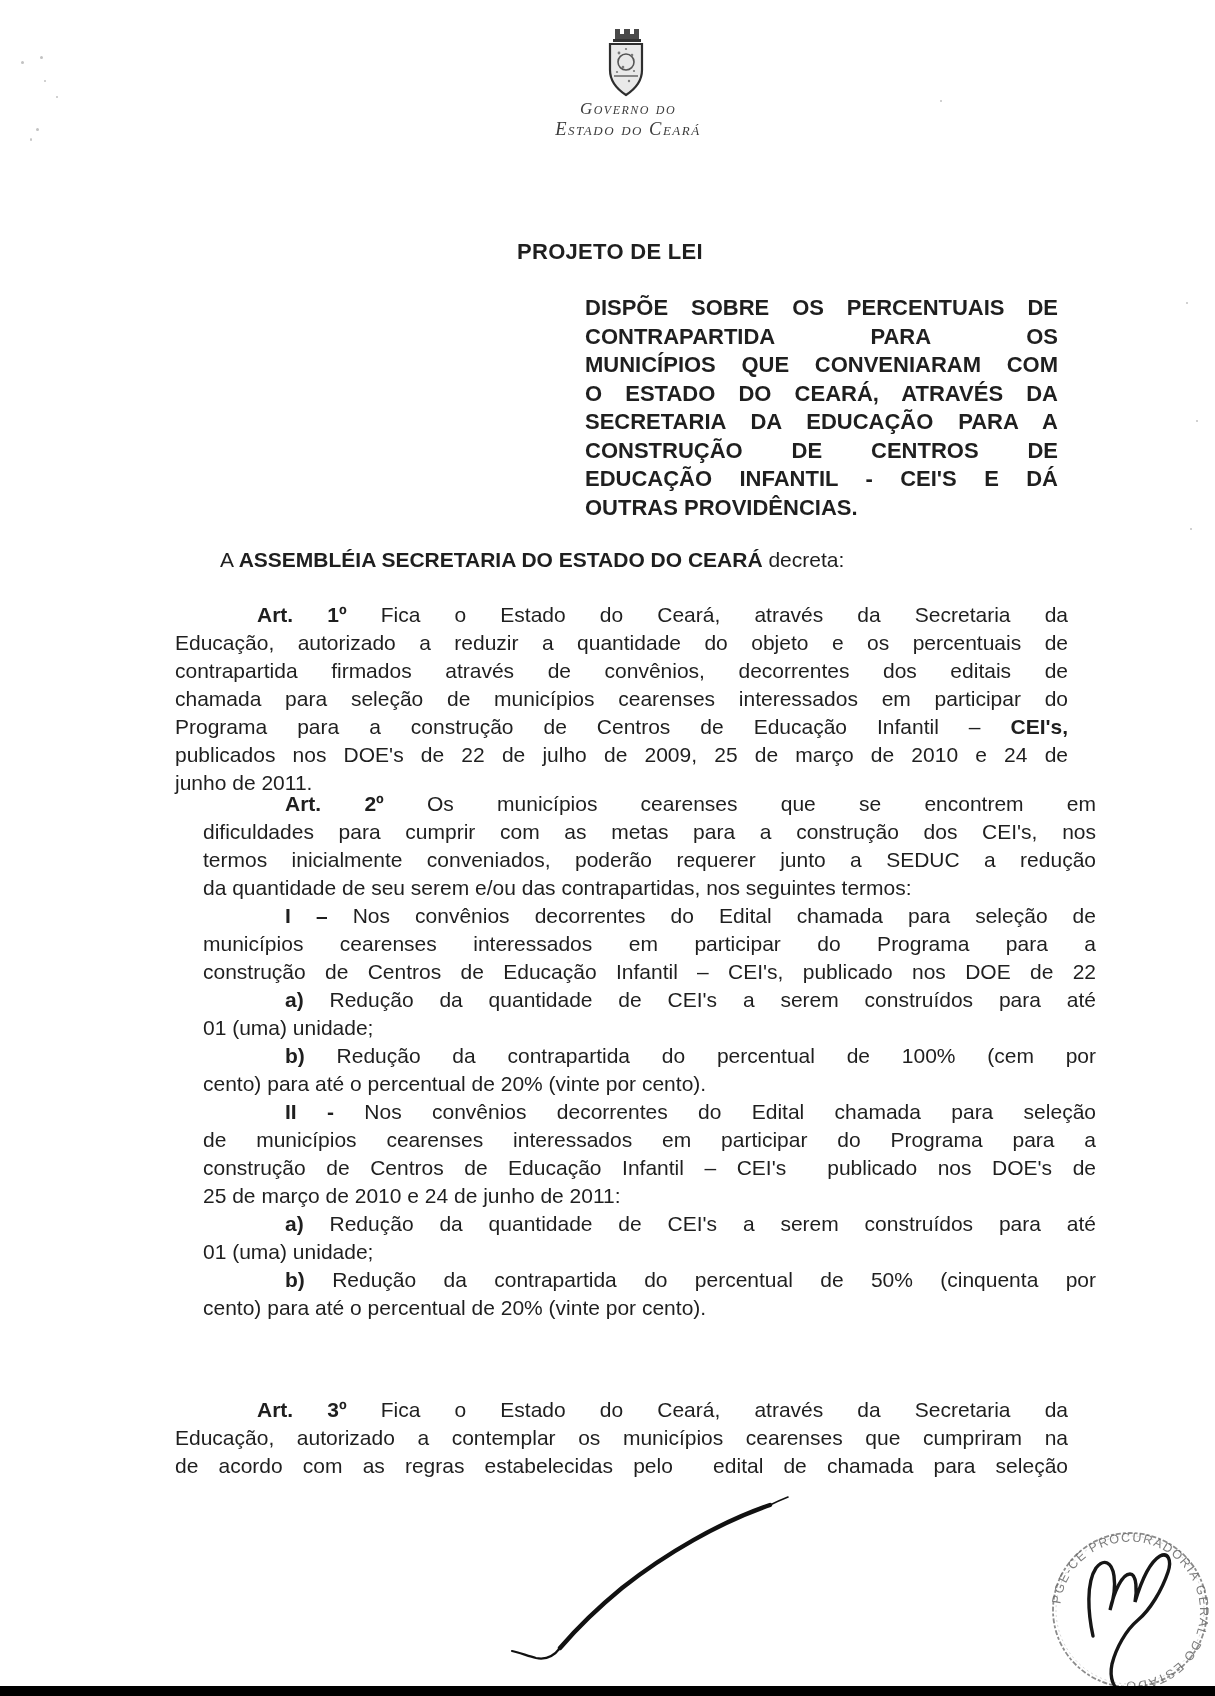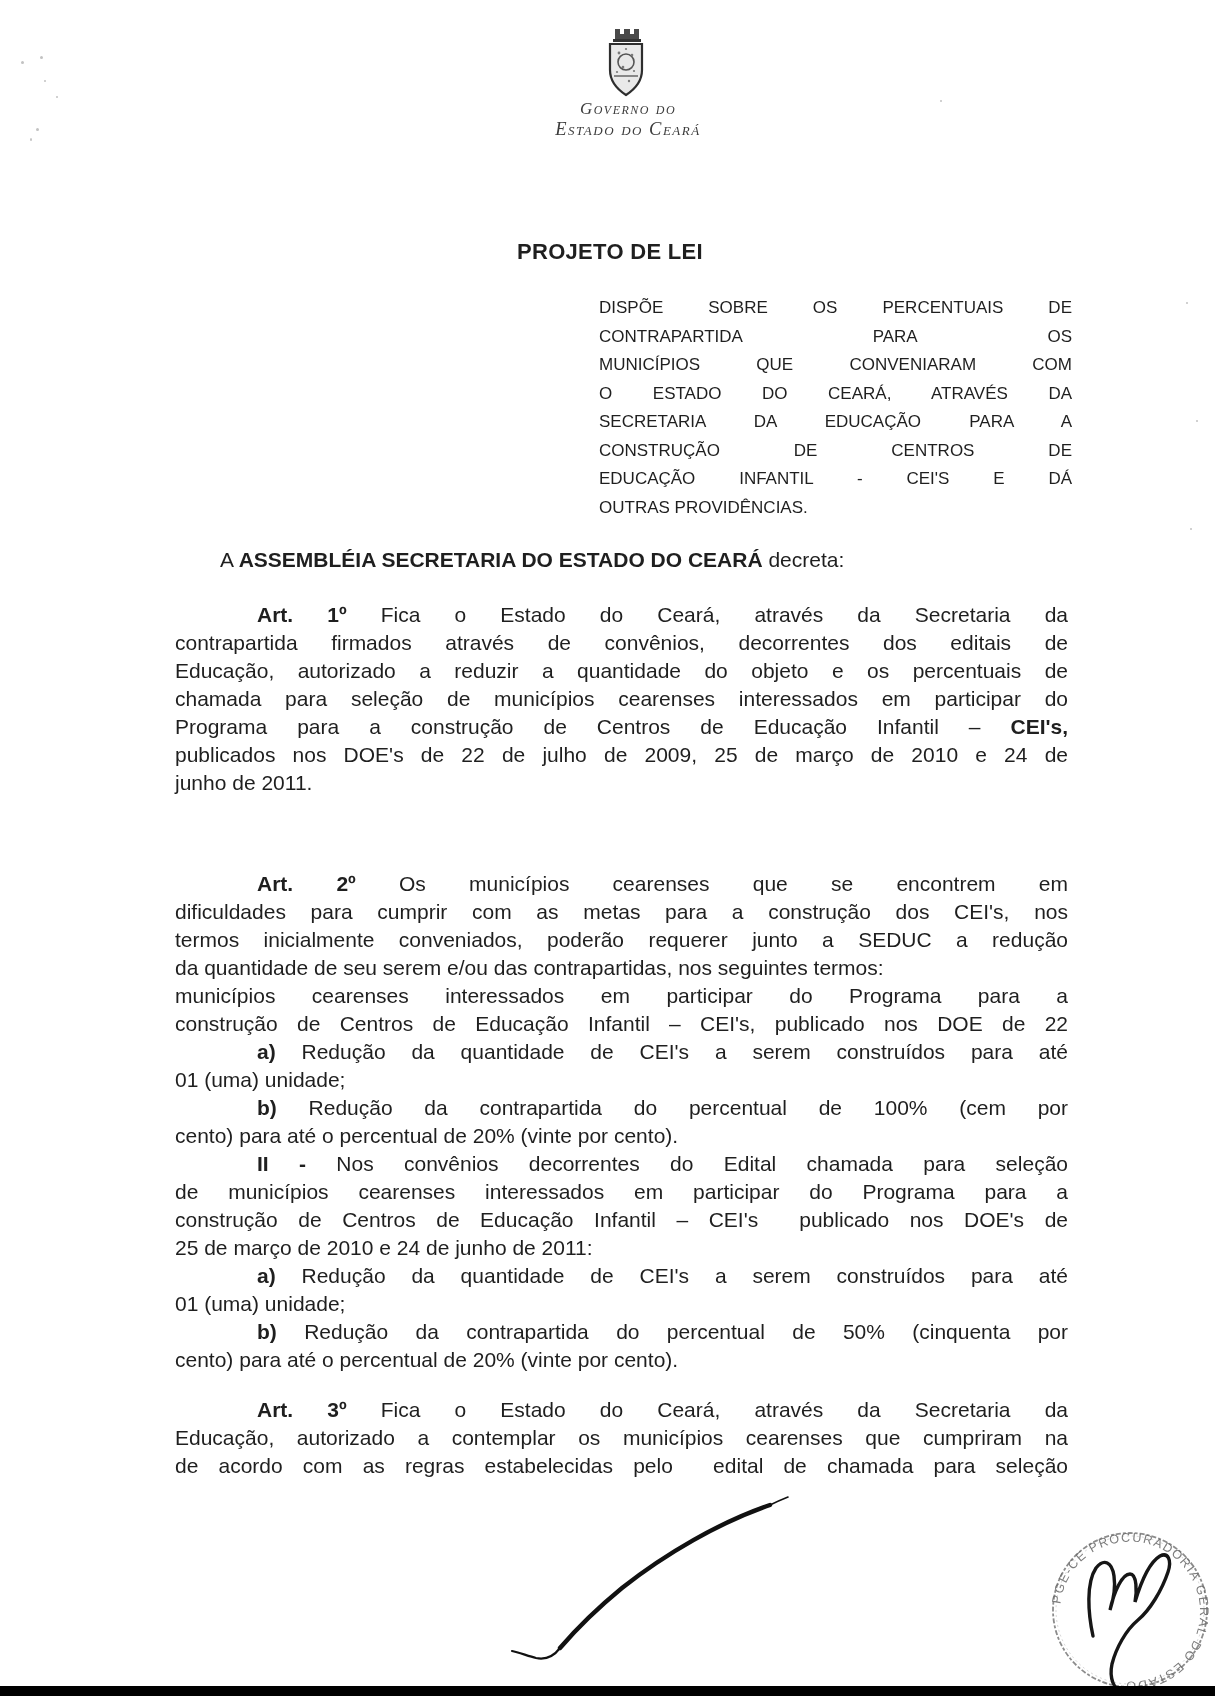--- a/index.html
+++ b/index.html
@@ -9,28 +9,28 @@
   .crest{position:absolute;left:600px;top:26px;width:52px;height:76px;}
   .org{position:absolute;left:450px;top:98px;width:356px;text-align:center;
        font-family:"Liberation Serif", serif;color:#3c3c3c;
        font-variant:small-caps;letter-spacing:1.5px;font-style:italic;}
   .org .o1{font-size:17px;line-height:21px;}
   .org .o2{font-size:18.5px;line-height:21px;}
   
   .title{position:absolute;left:517px;top:238px;font-size:22px;font-weight:bold;
          line-height:28px;letter-spacing:.3px;}
   
-  .summary{position:absolute;left:599px;top:294px;width:473px;font-weight:normal;font-size:17px;}
+  .summary{position:absolute;left:585px;top:294px;width:473px;font-weight:bold;font-size:22px;}
   .summary .ln{height:28.5px;line-height:28.5px;}
   
   .enact{position:absolute;left:175px;top:546px;width:893px;font-size:21px;line-height:28px;
          text-indent:45px;}
   
   .art{position:absolute;left:175px;width:893px;font-size:21px;}
-  .a1{top:601px;} .a2{top:870px;} .a3{top:1396px;}
+  .a1{top:601px;} .a2{top:790px;margin-left:28px;} .a3{top:1396px;}
   .ln{height:28px;line-height:28px;text-align:justify;white-space:normal;overflow:visible;}
   .j{text-align-last:justify;}
   .e{text-align-last:left;}
   .ind{text-indent:82px;}
   .b{font-weight:bold;}
   
   .pen{position:absolute;left:470px;top:1488px;width:330px;height:200px;}
   .stamp{position:absolute;left:1038px;top:1518px;width:184px;height:178px;}
   
   .botbar{position:absolute;left:0;top:1686px;width:1215px;height:10px;background:#000;}
@@ -74,33 +74,34 @@
     <div class="ln j">SECRETARIA DA EDUCAÇÃO PARA A</div>
     <div class="ln j">CONSTRUÇÃO DE CENTROS DE</div>
     <div class="ln j">EDUCAÇÃO INFANTIL - CEI'S E DÁ</div>
     <div class="ln e">OUTRAS PROVIDÊNCIAS.</div>
   </div>
 
   <div class="enact"><span>A </span><span class="b">ASSEMBLÉIA SECRETARIA DO ESTADO DO CEARÁ</span><span> decreta:</span></div>
 
   <div class="art a1">
     <div class="ln j ind"><span class="b">Art. 1º</span><span> Fica o Estado do Ceará, através da Secretaria da</span></div>
+    <div class="ln j"><span>Educação, autorizado a reduzir a quantidade do objeto e os percentuais de</span></div>
     <div class="ln j"><span>contrapartida firmados através de convênios, decorrentes dos editais de</span></div>
-    <div class="ln j"><span>Educação, autorizado a reduzir a quantidade do objeto e os percentuais de</span></div>
     <div class="ln j"><span>chamada para seleção de municípios cearenses interessados em participar do</span></div>
     <div class="ln j"><span>Programa para a construção de Centros de Educação Infantil – </span><span class="b">CEI's,</span></div>
     <div class="ln j"><span>publicados nos DOE's de 22 de julho de 2009, 25 de março de 2010 e 24 de</span></div>
     <div class="ln e"><span>junho de 2011.</span></div>
   </div>
 
   <div class="art a2">
     <div class="ln j ind"><span class="b">Art. 2º</span><span> Os municípios cearenses que se encontrem em</span></div>
     <div class="ln j"><span>dificuldades para cumprir com as metas para a construção dos CEI's, nos</span></div>
     <div class="ln j"><span>termos inicialmente conveniados, poderão requerer junto a SEDUC a redução</span></div>
     <div class="ln e"><span>da quantidade de seu serem e/ou das contrapartidas, nos seguintes termos:</span></div>
+    <div class="ln j ind"><span class="b">I –</span><span> Nos convênios decorrentes do Edital chamada para seleção de</span></div>
     <div class="ln j"><span>municípios cearenses interessados em participar do Programa para a</span></div>
     <div class="ln j"><span>construção de Centros de Educação Infantil – CEI's, publicado nos DOE de 22</span></div>
     <div class="ln j ind"><span class="b">a)</span><span> Redução da quantidade de CEI's a serem construídos para até</span></div>
     <div class="ln e"><span>01 (uma) unidade;</span></div>
     <div class="ln j ind"><span class="b">b)</span><span> Redução da contrapartida do percentual de 100% (cem por</span></div>
     <div class="ln e"><span>cento) para até o percentual de 20% (vinte por cento).</span></div>
     <div class="ln j ind"><span class="b">II -</span><span> Nos convênios decorrentes do Edital chamada para seleção</span></div>
     <div class="ln j"><span>de municípios cearenses interessados em participar do Programa para a</span></div>
     <div class="ln j"><span>construção de Centros de Educação Infantil – CEI's&nbsp; publicado nos DOE's de</span></div>
     <div class="ln e"><span>25 de março de 2010 e 24 de junho de 2011:</span></div>

